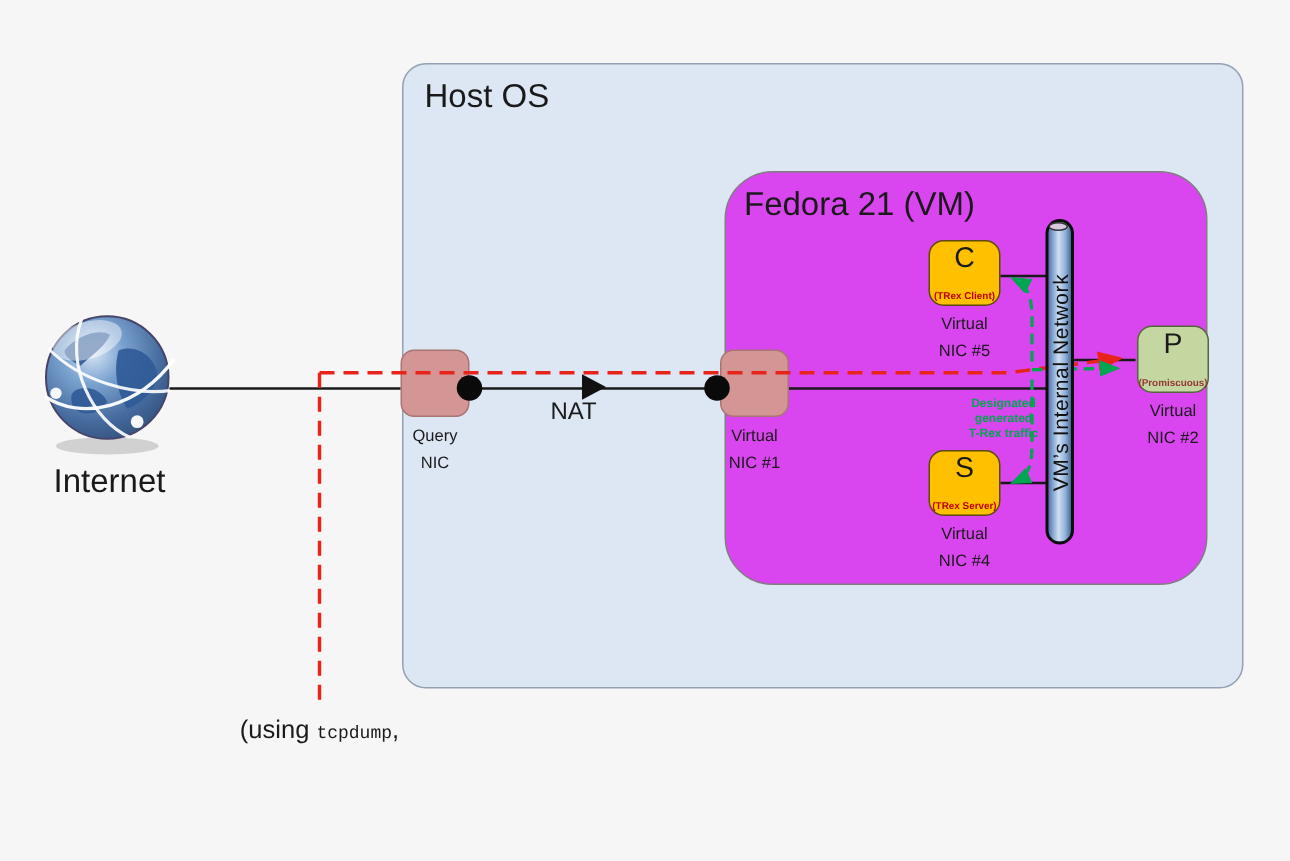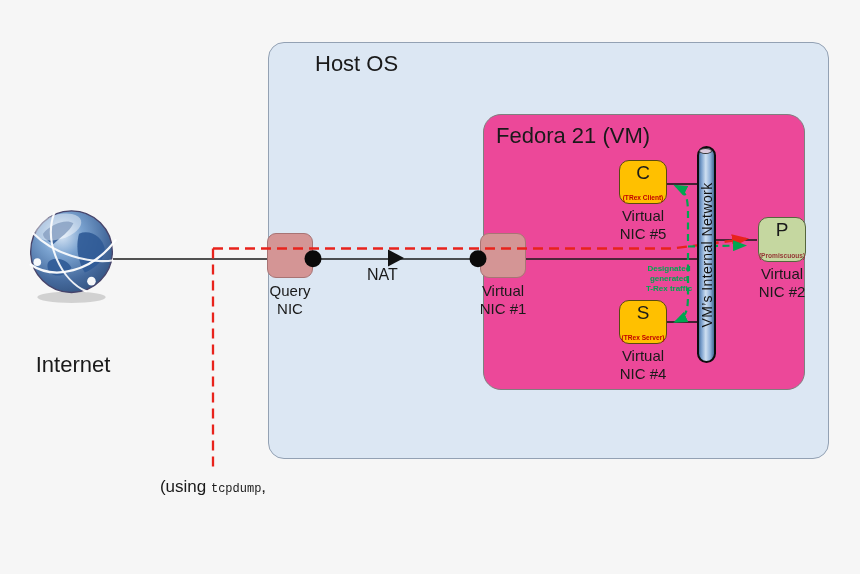--- a/index.html
+++ b/index.html
@@ -1,46 +1,46 @@
 <!DOCTYPE html>
 <html><head>
 <meta charset="utf-8">
 <style>
   html,body{margin:0;padding:0;background:#f6f6f6;}
   .stage{position:relative;width:860px;height:574px;background:#f6f6f6;overflow:hidden;
          font-family:"Liberation Sans","DejaVu Sans",sans-serif;color:#1a1a1a;}
   
   .host-os{position:absolute;left:268px;top:42px;width:561px;height:417px;
            background:#dce7f3;border:1.5px solid #93a1b3;border-radius:16px;box-sizing:border-box;}
-  .host-os-title{position:absolute;left:14px;top:8px;font-size:22px;margin-left:32px;}
+  .host-os-title{position:absolute;left:14px;top:8px;font-size:22px;}
   .fedora{position:absolute;left:483px;top:114px;width:322px;height:276px;
-          background:#ec4899;border:1.5px solid #7f7f7f;border-radius:18px;box-sizing:border-box;}
+          background:#d946ef;border:1.5px solid #7f7f7f;border-radius:32px;box-sizing:border-box;}
   .fedora-title{position:absolute;left:12px;top:8px;font-size:22px;}
   
   .nicbox{position:absolute;width:46px;height:45px;background:#d49595;
           border:1.5px solid #a87474;border-radius:9px;box-sizing:border-box;}
   .hostnic{left:267px;top:233px;}
   .vnic1{left:480px;top:233px;}
   
   .node{position:absolute;width:48px;height:44px;border-radius:10px;box-sizing:border-box;
         display:flex;flex-direction:column;align-items:center;justify-content:space-between;
         padding:1px 0 2px 0;}
   .gold{background:#ffc000;border:1.5px solid #5a4a10;}
   .green{background:#c5d7a0;border:1.5px solid #55663d;}
   .cbox{left:619px;top:160px;}
   .sbox{left:619px;top:300px;}
   .pbox{left:758px;top:217px;height:45px;}
   .node-letter{font-size:19px;line-height:22px;}
   .node-role{font-size:6.6px;font-weight:bold;white-space:nowrap;}
   .role-red{color:#c00000;}
   .role-dark{color:#953735;}
   
-  .lbl{position:absolute;text-align:center;line-height:18px;font-size:15px;}
+  .lbl{position:absolute;text-align:center;line-height:18px;font-size:11px;}
   .lbl div{white-space:nowrap;}
-  .internet-label{position:absolute;left:23px;top:308px;width:100px;text-align:center;font-size:22px;margin-top:44px;}
+  .internet-label{position:absolute;left:23px;top:308px;width:100px;text-align:center;font-size:22px;}
   .nat-label{position:absolute;left:367px;top:266px;width:60px;font-size:16px;}
   .nic3lbl{left:603px;top:207px;width:80px;}
   .nic4lbl{left:603px;top:347px;width:80px;}
   .nic2lbl{left:742px;top:265px;width:80px;}
   .hostniclbl{left:252px;top:282px;width:76px;}
   .vnic1lbl{left:465px;top:282px;width:76px;}
   .greenlbl{position:absolute;left:640px;top:264px;width:58px;text-align:center;
             font-size:8px;font-weight:bold;color:#00a650;line-height:10px;}
   .querylbl{position:absolute;left:113px;top:474px;width:200px;text-align:center;
             font-size:17px;line-height:25px;}

